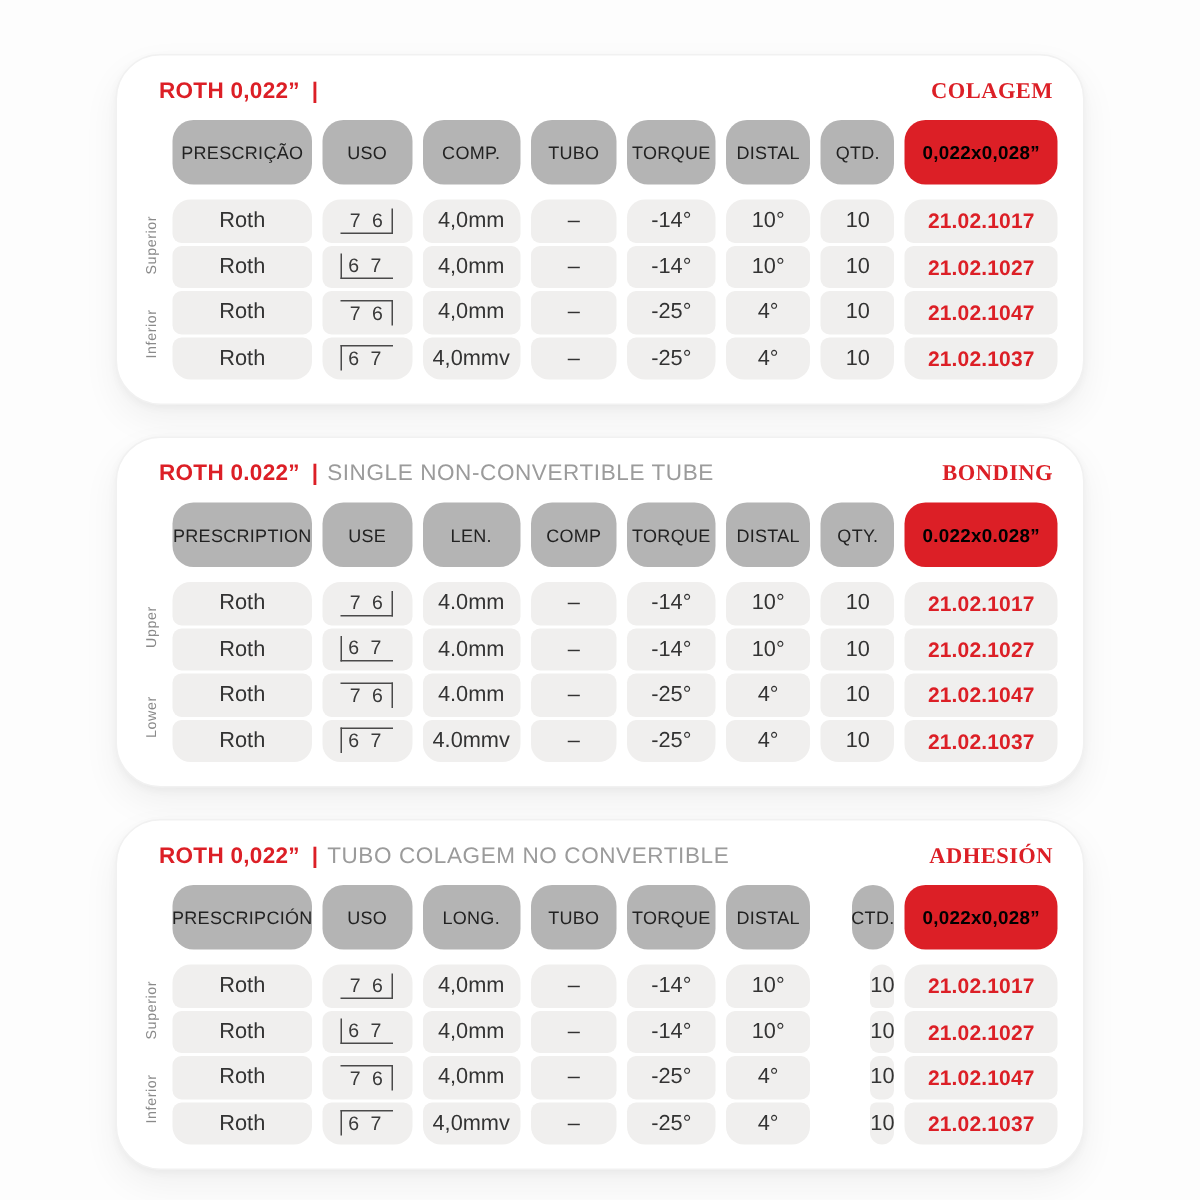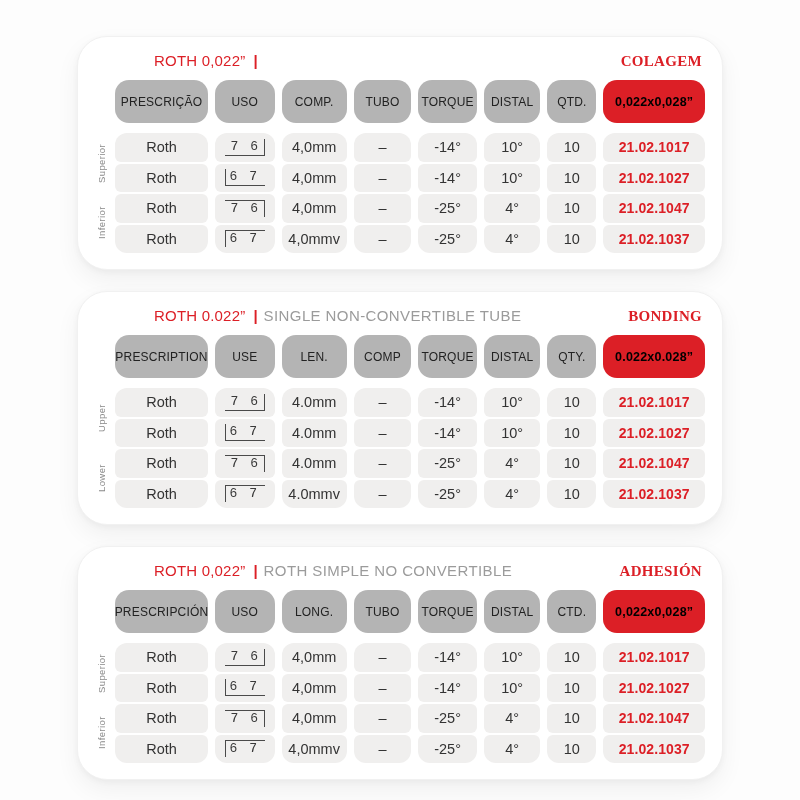--- a/index.html
+++ b/index.html
@@ -31,21 +31,21 @@
   }
   .card-title{
     display:flex;
     align-items:baseline;
     padding:0 3px 0 11px;
     margin-bottom:9px;
     font-size:15px;
     line-height:19px;
     white-space:nowrap;
   }
-  .t-left{color:var(--accent-red);font-weight:normal;letter-spacing:.2px;margin-left:48px;}
+  .t-left{color:var(--accent-red);font-weight:bold;letter-spacing:.2px;}
   .t-sep{color:var(--accent-red);margin:0 6px 0 8px;font-weight:bold;}
   .t-sub{color:var(--subtitle-gray);letter-spacing:.4px;}
   .t-right{margin-left:auto;color:var(--accent-red);font-weight:bold;letter-spacing:.3px;font-family:Liberation Serif, serif;}
 
   .table{display:flex;gap:7px;}
   .gutter{width:13px;display:flex;flex-direction:column;flex:0 0 13px;}
   .g-head{height:53px;flex:0 0 53px;}
   .g-rows{flex:1;display:flex;flex-direction:column;}
   .vlabel{
     flex:1;display:flex;align-items:center;justify-content:center;
@@ -77,21 +77,20 @@
     white-space:nowrap;
   }
   .col-body .cell:first-child{border-top-left-radius:12px;border-top-right-radius:12px;}
   .col-body .cell:last-child{border-bottom-left-radius:12px;border-bottom-right-radius:12px;}
   .cell.code{color:var(--accent-red);font-weight:bold;font-size:14px;letter-spacing:.1px;}
 
   .uso{
     font-size:13px;line-height:14px;color:#3a3a3a;
     letter-spacing:2px;padding:1px 4px 1px 6px;
     border:0 solid #4a4a4a;
-    font-family:Liberation Mono, monospace;
   }
   .uso.br{border-bottom-width:1.5px;border-right-width:1.5px;}
   .uso.bl{border-bottom-width:1.5px;border-left-width:1.5px;padding:1px 6px 1px 4px;}
   .uso.tr{border-top-width:1.5px;border-right-width:1.5px;}
   .uso.tl{border-top-width:1.5px;border-left-width:1.5px;padding:1px 6px 1px 4px;}
 </style>
 </head>
 <body>
 
 <main>
@@ -287,21 +286,21 @@
             <div class="cell code">21.02.1037</div>
           </div>
         </div>
       </div>
   </section>
 
   <section class="card">
     <div class="card-title">
       <span class="t-left">ROTH 0,022”</span>
       <span class="t-sep">|</span>
-      <span class="t-sub">ROTH SIMPLE NO CONVERTIBLE</span>
+      <span class="t-sub">TUBO COLAGEM NO CONVERTIBLE</span>
       <span class="t-right">ADHESIÓN</span>
     </div>
     <div class="table">
       <div class="gutter">
         <div class="g-head"></div>
         <div class="g-rows">
           <span class="vlabel">Superior</span>
           <span class="vlabel">Inferior</span>
         </div>
       </div>
@@ -360,21 +359,21 @@
         </div>
         <div class="col" style="flex: 59 1 0%;">
           <div class="col-head">DISTAL</div>
           <div class="col-body">
             <div class="cell">10°</div>
             <div class="cell">10°</div>
             <div class="cell">4°</div>
             <div class="cell">4°</div>
           </div>
         </div>
-        <div class="col" style="flex: 51 1 0%;">
+        <div class="col" style="flex: 51 1 0%; align-items: flex-end;">
           <div class="col-head">CTD.</div>
           <div class="col-body">
             <div class="cell">10</div>
             <div class="cell">10</div>
             <div class="cell">10</div>
             <div class="cell">10</div>
           </div>
         </div>
         <div class="col" style="flex: 106 1 0%;">
           <div class="col-head badge">0,022x0,028”</div>

